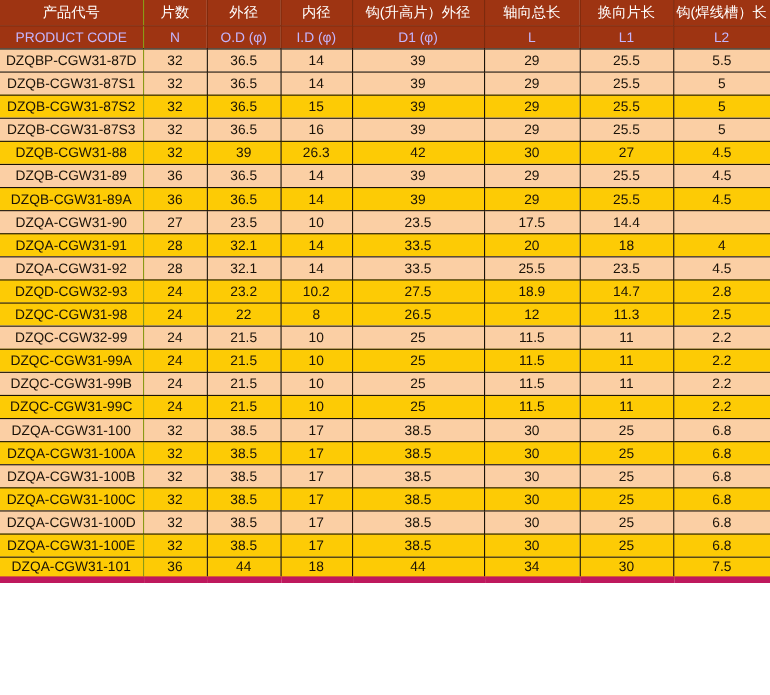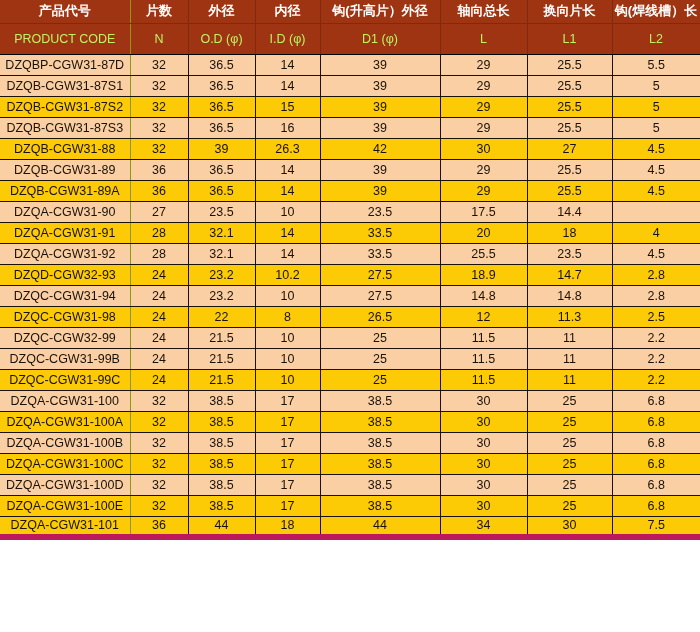--- a/index.html
+++ b/index.html
@@ -32,32 +32,32 @@
     vertical-align: middle;
     padding: 0;
     box-sizing: border-box;
   }
   
   thead tr.hdr-cn th {
     background: #9e3412;
     color: #ffffff;
     height: 23px;
     font-size: 13px;
-    font-weight: bold;
+    font-weight: normal;
     border-right: 1px solid #7d2a0d;
     border-bottom: 1px solid #7d2a0d;
     letter-spacing: 0px;
   }
   thead tr.hdr-cn th.code-head {
     border-right: 1px solid #8a9a16;
   }
   thead tr.hdr-en th {
     background: #9e3412;
-    color: #bef264;
-    height: 31px;
+    color: #c4b5fd;
+    height: 21px;
     font-size: 12.5px;
     font-weight: normal;
     border-right: 1px solid #7d2a0d;
     border-bottom: 1px solid #000000;
   }
   thead tr.hdr-en th.code-head {
     border-right: 1px solid #8a9a16;
   }
   thead th:last-child { border-right: none; }
 
@@ -218,50 +218,50 @@
       <tr class="even">
         <td class="code">DZQD-CGW32-93</td>
         <td>24</td>
         <td>23.2</td>
         <td>10.2</td>
         <td>27.5</td>
         <td>18.9</td>
         <td>14.7</td>
         <td>2.8</td>
       </tr>
-      <tr class="odd">
-        <td class="code">DZQC-CGW31-94</td>
-        <td>24</td>
-        <td>23.2</td>
-        <td>10</td>
-        <td>27.5</td>
-        <td>14.8</td>
-        <td>14.8</td>
-        <td>2.8</td>
-      </tr>
       <tr class="even">
         <td class="code">DZQC-CGW31-98</td>
         <td>24</td>
         <td>22</td>
         <td>8</td>
         <td>26.5</td>
         <td>12</td>
         <td>11.3</td>
         <td>2.5</td>
       </tr>
       <tr class="odd">
         <td class="code">DZQC-CGW32-99</td>
         <td>24</td>
         <td>21.5</td>
         <td>10</td>
         <td>25</td>
         <td>11.5</td>
         <td>11</td>
         <td>2.2</td>
       </tr>
+      <tr class="even">
+        <td class="code">DZQC-CGW31-99A</td>
+        <td>24</td>
+        <td>21.5</td>
+        <td>10</td>
+        <td>25</td>
+        <td>11.5</td>
+        <td>11</td>
+        <td>2.2</td>
+      </tr>
       <tr class="odd">
         <td class="code">DZQC-CGW31-99B</td>
         <td>24</td>
         <td>21.5</td>
         <td>10</td>
         <td>25</td>
         <td>11.5</td>
         <td>11</td>
         <td>2.2</td>
       </tr>

